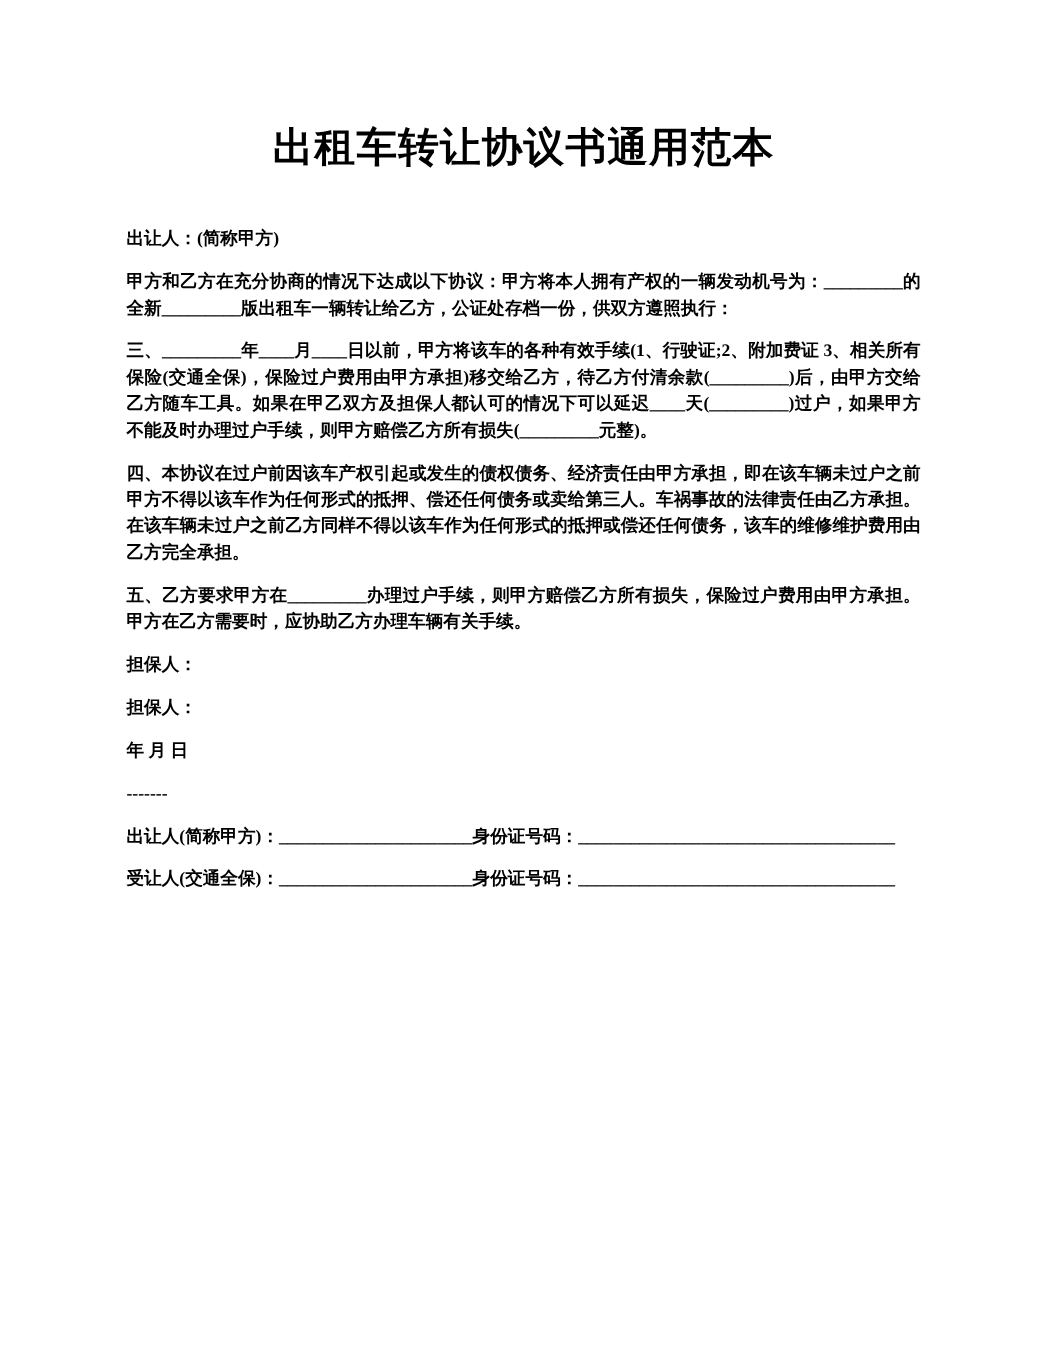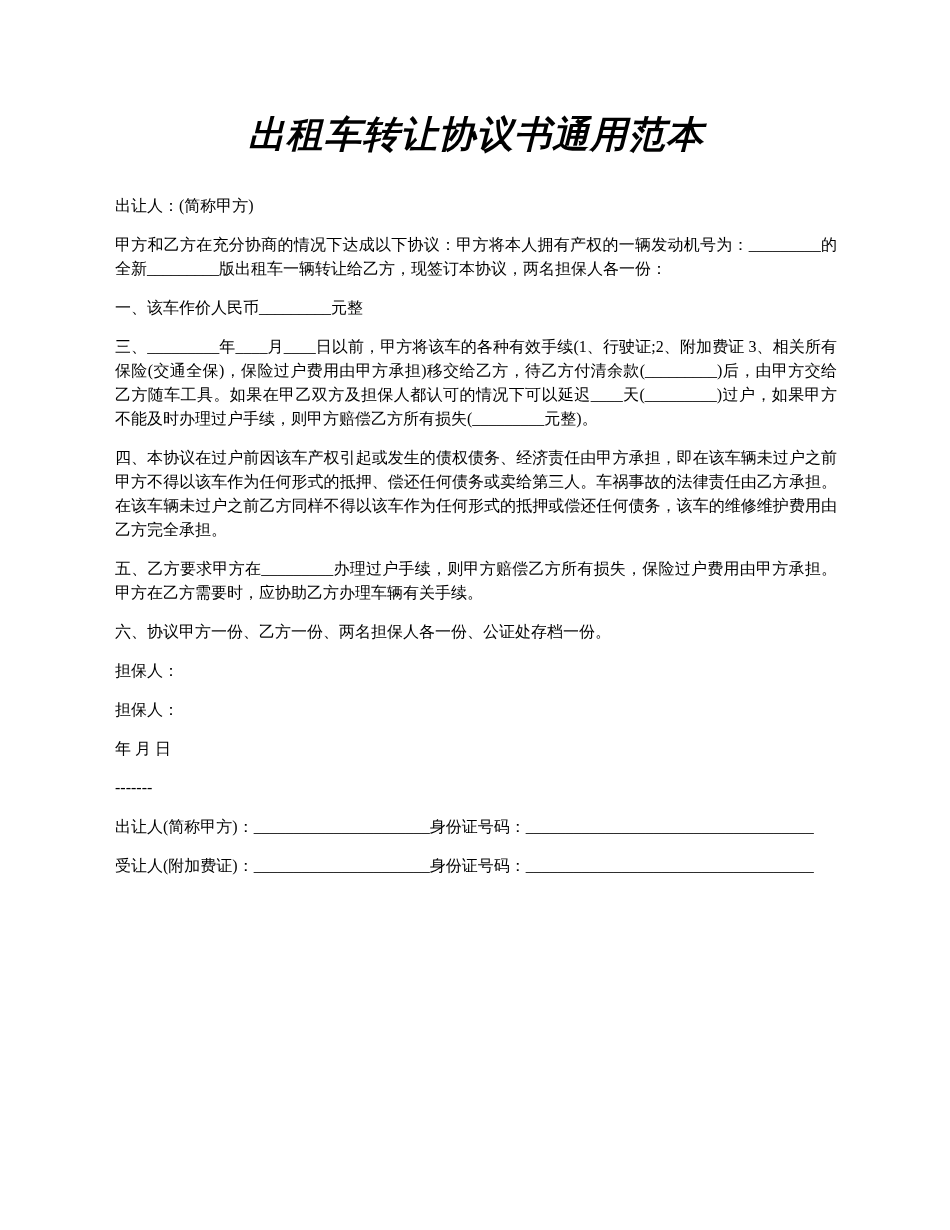--- a/index.html
+++ b/index.html
@@ -16,72 +16,70 @@
     .page {
       box-sizing: border-box;
       width: 950px;
       height: 1230px;
       padding: 112px 113px 40px 115px;
       background: #ffffff;
       color: #000000;
       font-family: "Liberation Serif", "DejaVu Serif", serif;
     }
     .doc-title {
-      margin: 0 0 36px 0;
+      margin: 0 0 48px 0;
       text-align: center;
       font-size: 37px;
       line-height: 46px;
       font-weight: 700;
       color: #000000;
       font-family: "Liberation Serif", "DejaVu Serif", serif;
       letter-spacing: 1px;
-      font-style: italic;
     }
     .para {
       margin: 0 0 15px 0;
       font-size: 16px;
       line-height: 24px;
       color: #000000;
       text-align: justify;
       word-break: break-all;
+      font-weight: bold;
     }
     .para.single {
       text-align: left;
     }
   </style>
 </head>
 <body>
 
 <div class="page">
 
   <h1 class="doc-title">出租车转让协议书通用范本</h1>
 
   <p class="para single">出让人：(简称甲方)</p>
 
 
-  <p class="para">甲方和乙方在充分协商的情况下达成以下协议：甲方将本人拥有产权的一辆发动机号为：_________的全新_________版出租车一辆转让给乙方，现签订本协议，两名担保人各一份：</p>
+  <p class="para">甲方和乙方在充分协商的情况下达成以下协议：甲方将本人拥有产权的一辆发动机号为：_________的全新_________版出租车一辆转让给乙方，公证处存档一份，供双方遵照执行：</p>
 
-  <p class="para single">一、该车作价人民币_________元整</p>
 
 
   <p class="para">三、_________年____月____日以前，甲方将该车的各种有效手续(1、行驶证;2、附加费证 3、相关所有保险(交通全保)，保险过户费用由甲方承担)移交给乙方，待乙方付清余款(_________)后，由甲方交给乙方随车工具。如果在甲乙双方及担保人都认可的情况下可以延迟____天(_________)过户，如果甲方不能及时办理过户手续，则甲方赔偿乙方所有损失(_________元整)。</p>
 
   <p class="para">四、本协议在过户前因该车产权引起或发生的债权债务、经济责任由甲方承担，即在该车辆未过户之前甲方不得以该车作为任何形式的抵押、偿还任何债务或卖给第三人。车祸事故的法律责任由乙方承担。在该车辆未过户之前乙方同样不得以该车作为任何形式的抵押或偿还任何债务，该车的维修维护费用由乙方完全承担。</p>
 
   <p class="para">五、乙方要求甲方在_________办理过户手续，则甲方赔偿乙方所有损失，保险过户费用由甲方承担。甲方在乙方需要时，应协助乙方办理车辆有关手续。</p>
 
-  <p class="para single">六、协议甲方一份、乙方一份、两名担保人各一份、公证处存档一份。</p>
 
 
 
   <p class="para single">担保人：</p>
 
   <p class="para single">担保人：</p>
 
   <p class="para single">年 月 日</p>
 
   <p class="para single">-------</p>
 
   <p class="para">出让人(简称甲方)：______________________身份证号码：____________________________________</p>
 
-  <p class="para">受让人(附加费证)：______________________身份证号码：____________________________________</p>
+  <p class="para">受让人(交通全保)：______________________身份证号码：____________________________________</p>
 
 </div>
 
 </body></html>

